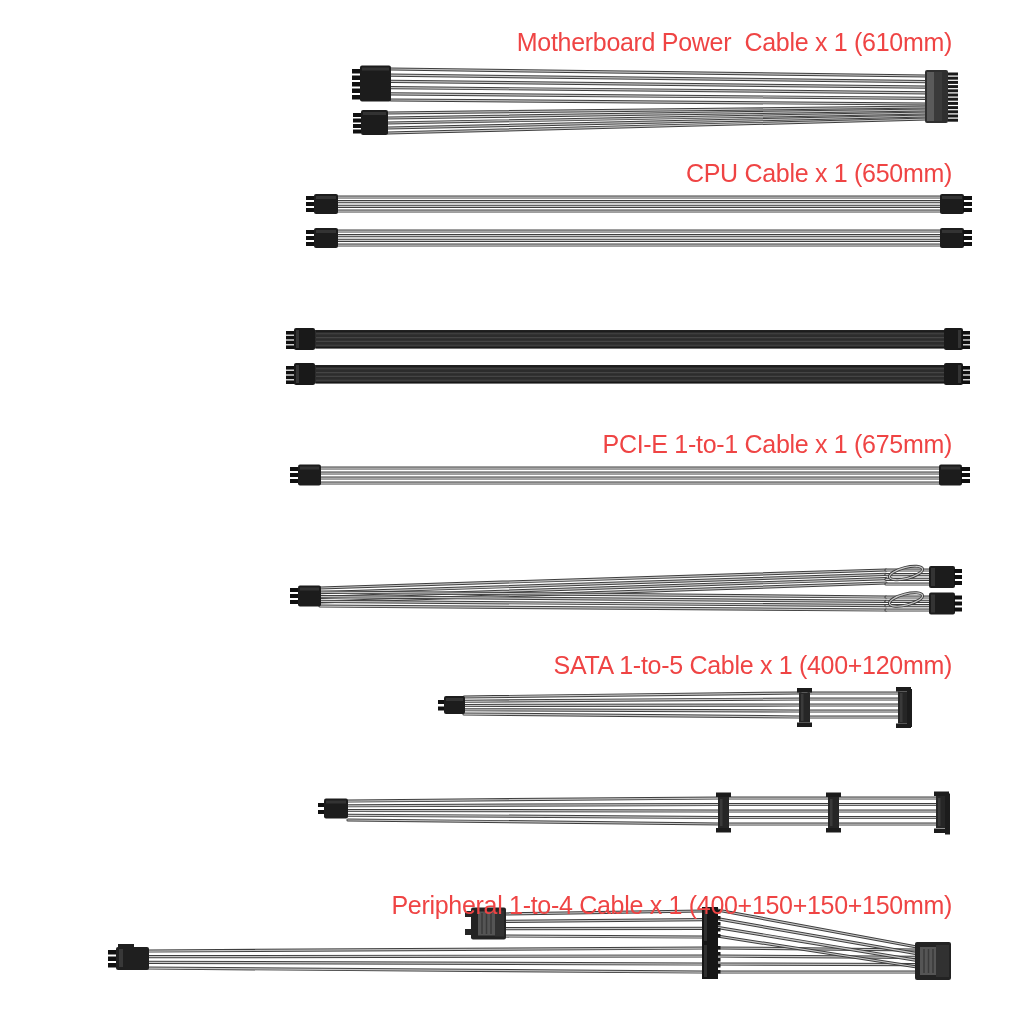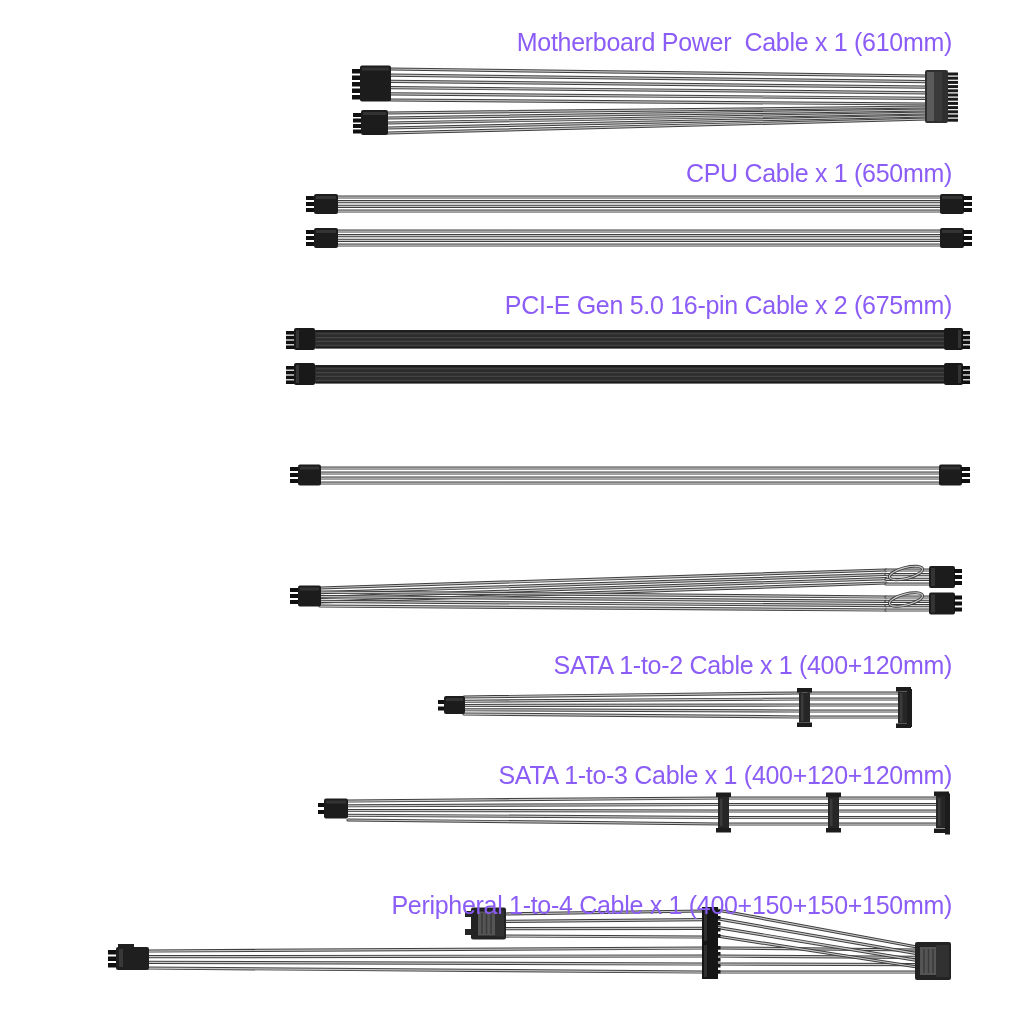--- a/index.html
+++ b/index.html
@@ -2,21 +2,21 @@
 <html><head>
 <meta charset="utf-8">
 <style>
   html,body{margin:0;padding:0;background:#ffffff;}
   #stage{
     position:relative;width:1024px;height:1024px;background:#ffffff;
     overflow:hidden;font-family:"Liberation Sans",sans-serif;
   }
   .cable-label{
     position:absolute;right:72px;font-size:25px;line-height:28px;
-    color:#8b5cf6;letter-spacing:-0.3px;white-space:pre;
+    color:#ef4444;letter-spacing:-0.3px;white-space:pre;
   }
   #art{position:absolute;left:0;top:0;}
 </style>
 </head>
 <body>
 
 <div id="stage">
 
   <svg id="art" width="1024" height="1024" viewBox="0 0 1024 1024">
 
@@ -479,18 +479,17 @@
         <line x1="924" y1="949" x2="924" y2="973" stroke="#3a3a3a" stroke-width="1.5"></line>
         <line x1="928.5" y1="949" x2="928.5" y2="973" stroke="#3a3a3a" stroke-width="1.5"></line>
         <line x1="933" y1="949" x2="933" y2="973" stroke="#3a3a3a" stroke-width="1.5"></line>
         <rect x="936" y="945" width="13" height="32" fill="#313131"></rect>
       </g>
     </g>
   </svg>
 
   <div class="cable-label" style="top:28px">Motherboard Power  Cable x 1 (610mm)</div>
   <div class="cable-label" style="top:159px">CPU Cable x 1 (650mm)</div>
-  <div class="cable-label" style="top:291px">PCI-E Gen 5.0 16-pin Cable x 2 (675mm)</div>
-  <div class="cable-label" style="top:651px">SATA 1-to-2 Cable x 1 (400+120mm)</div>
-  <div class="cable-label" style="top:761px">SATA 1-to-3 Cable x 1 (400+120+120mm)</div>
+  <div class="cable-label" style="top:430px">PCI-E 1-to-1 Cable x 1 (675mm)</div>
+  <div class="cable-label" style="top:651px">SATA 1-to-5 Cable x 1 (400+120mm)</div>
   <div class="cable-label" style="top:891px">Peripheral 1-to-4 Cable x 1 (400+150+150+150mm)</div>
 
 </div>
 
 </body></html>

